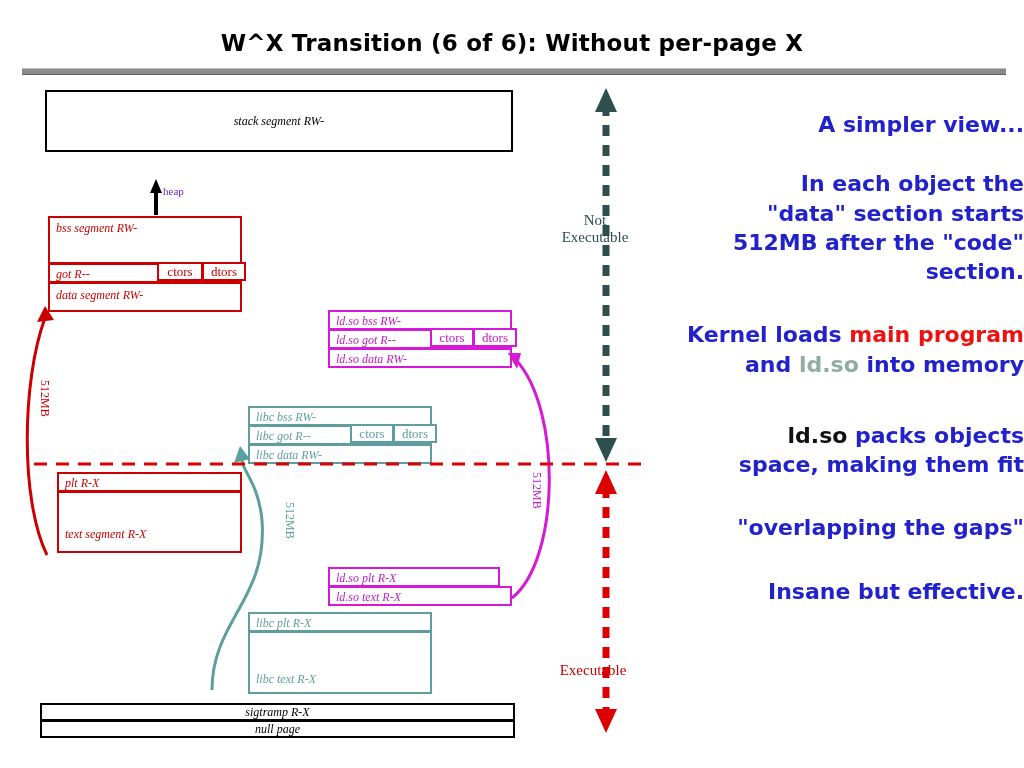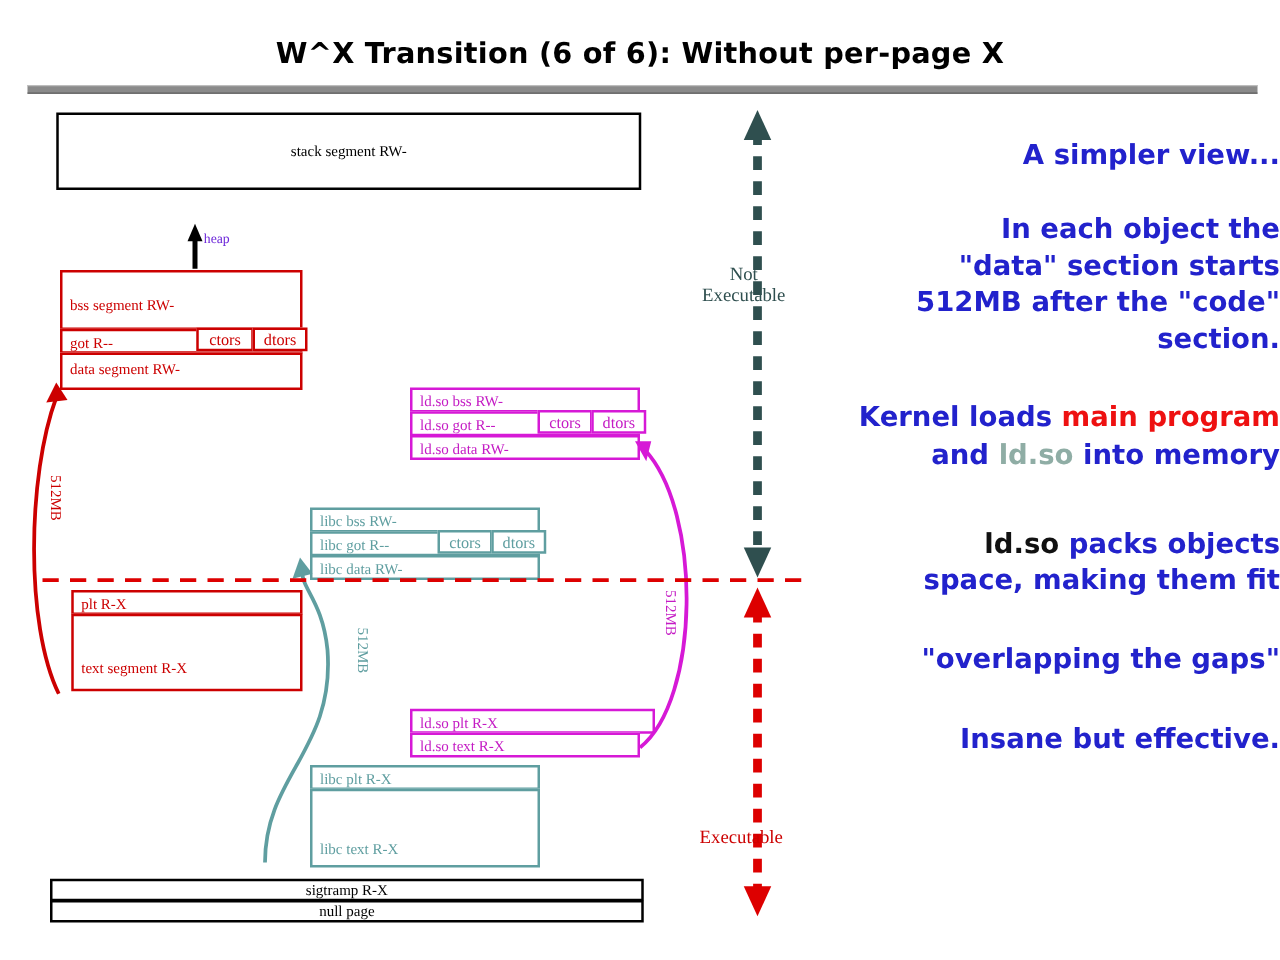--- a/index.html
+++ b/index.html
@@ -46,20 +46,21 @@
     box-sizing: border-box;
     background: #ffffff;
     font-family: "Liberation Serif", serif;
     font-size: 12px;
     line-height: 1.05;
     white-space: nowrap;
   }
   .box .lbl {
     position: absolute;
     left: 6px;
+    font-style: italic;
   }
   .box.center .lbl {
     left: 0;
     width: 100%;
     text-align: center;
   }
 
   .blk  { border: 2px solid #000000; color: #000000; }
   .red  { border: 2px solid #cc0000; color: #cc0000; }
   .mag  { border: 2px solid #d619d6; color: #c41bc4; }
@@ -145,21 +146,21 @@
 
   <svg class="ov" viewBox="0 0 1024 768">
     <g>
       <line x1="156" y1="215" x2="156" y2="190" stroke="#000000" stroke-width="4"></line>
       <polygon points="156,179 150,193 162,193" fill="#000000"></polygon>
     </g>
   </svg>
   <div id="heap-label">heap</div>
 
   <div class="box red" style="left:48px; top:216px; width:194px; height:48px;">
-    <div class="lbl" style="top:20px;">bss segment RW-</div>
+    <div class="lbl" style="top:4px;">bss segment RW-</div>
   </div>
   <div class="box red" style="left:48px; top:263px; width:194px; height:20px;">
     <div class="lbl" style="top:3px;">got R--</div>
   </div>
   <div class="tiny sub-red" style="left:157px; top:262px; width:46px; height:19px; border:2px solid #cc0000; color:#cc0000;">
     <span>ctors</span>
   </div>
   <div class="tiny sub-red" style="left:202px; top:262px; width:44px; height:19px; border:2px solid #cc0000; color:#cc0000;">
     <span>dtors</span>
   </div>
@@ -183,21 +184,21 @@
   <div class="tiny sub-mag" style="left:430px; top:328px; width:44px; height:19px; border:2px solid #d619d6; color:#c41bc4;">
     <span>ctors</span>
   </div>
   <div class="tiny sub-mag" style="left:473px; top:328px; width:44px; height:19px; border:2px solid #d619d6; color:#c41bc4;">
     <span>dtors</span>
   </div>
   <div class="box mag" style="left:328px; top:348px; width:184px; height:20px;">
     <div class="lbl" style="top:3px;">ld.so data RW-</div>
   </div>
 
-  <div class="box mag" style="left:328px; top:567px; width:196px; height:20px;">
+  <div class="box mag" style="left:328px; top:567px; width:172px; height:20px;">
     <div class="lbl" style="top:3px;">ld.so plt R-X</div>
   </div>
   <div class="box mag" style="left:328px; top:586px; width:184px; height:20px;padding-left:16px;">
     <div class="lbl" style="top:3px;">ld.so text R-X</div>
   </div>
 
   <div class="box teal" style="left:248px; top:406px; width:184px; height:20px;">
     <div class="lbl" style="top:3px;">libc bss RW-</div>
   </div>
   <div class="box teal" style="left:248px; top:425px; width:184px; height:20px;">

